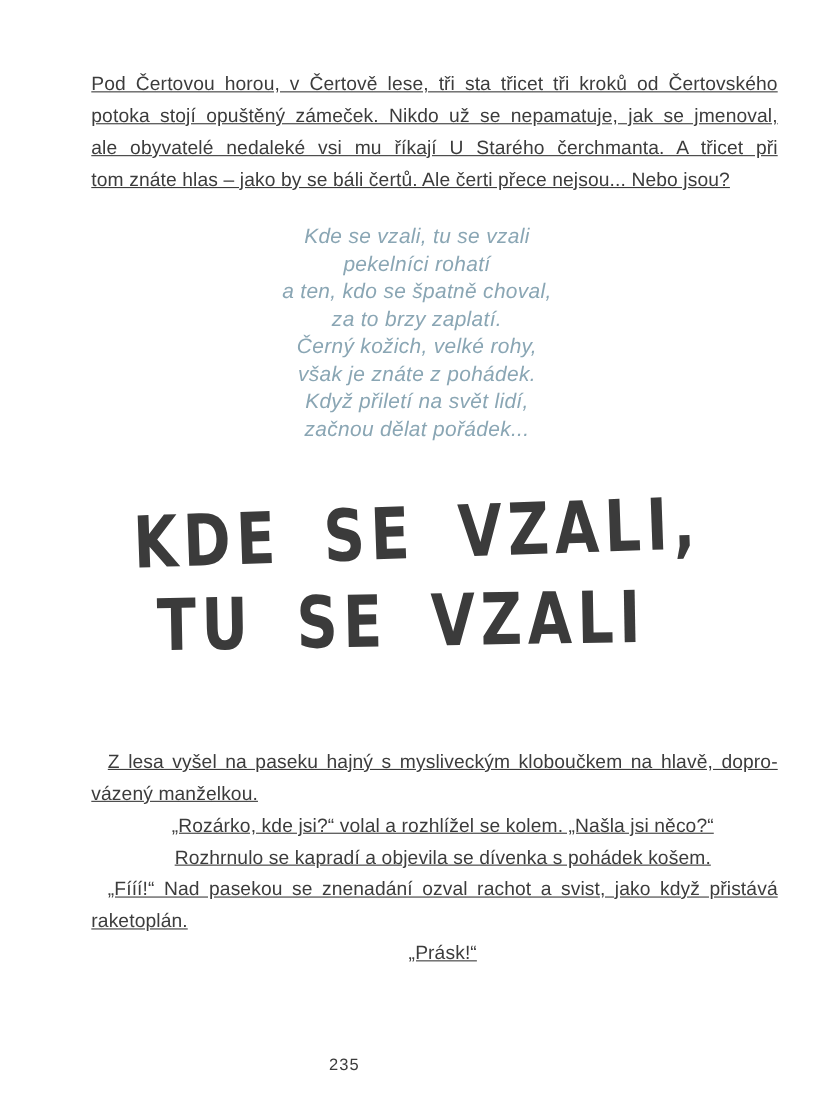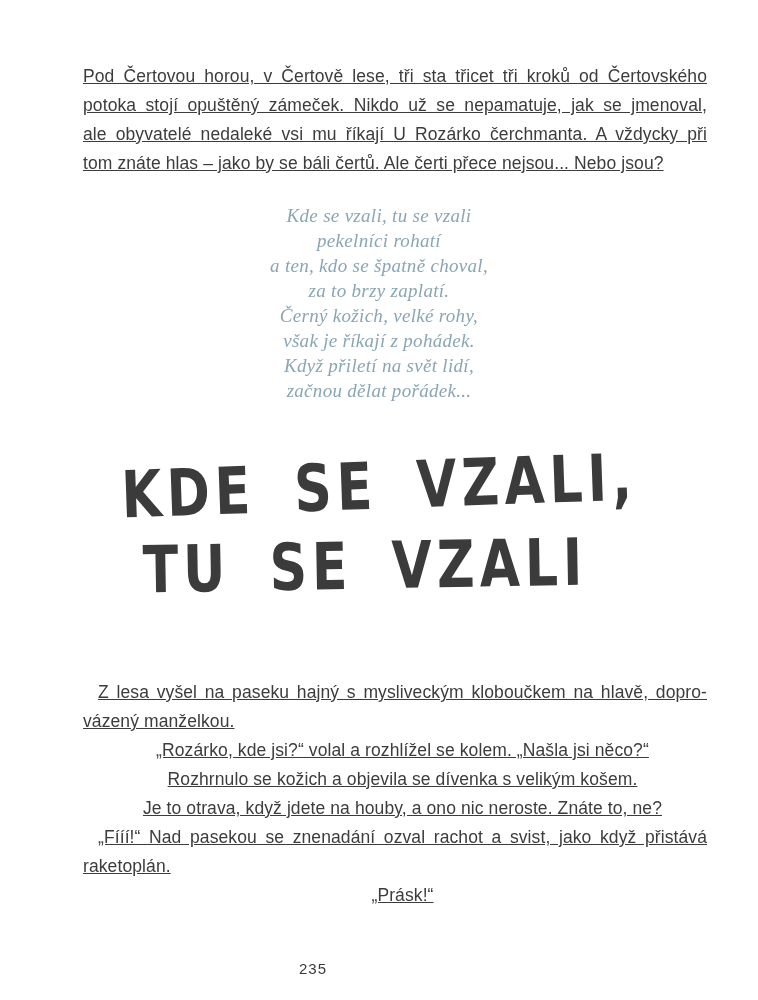--- a/index.html
+++ b/index.html
@@ -42,21 +42,20 @@
 
   
   .poem {
     position: absolute;
     left: 0;
     top: 203px;
     width: 758px;
     text-align: center;
     font-style: italic;
     color: #8aa6b4;
-    font-family: Liberation Serif, serif;
   }
   .pline {
     font-size: 19px;
     line-height: 25px;
     letter-spacing: 0.3px;
   }
 
   
   .hand-title {
     position: absolute;
@@ -91,46 +90,45 @@
   }
 </style>
 </head>
 <body>
 
 <div class="page">
 
   <section class="textblock intro">
     <div class="bline just">Pod Čertovou horou, v Čertově lese, tři sta třicet tři kroků od Čertovského</div>
     <div class="bline just">potoka stojí opuštěný zámeček. Nikdo už se nepamatuje, jak se jmenoval,</div>
-    <div class="bline just">ale obyvatelé nedaleké vsi mu říkají U Rozárko čerchmanta. A vždycky při</div>
+    <div class="bline just">ale obyvatelé nedaleké vsi mu říkají U Starého čerchmanta. A třicet při</div>
     <div class="bline">tom znáte hlas – jako by se báli čertů. Ale čerti přece nejsou... Nebo jsou?</div>
   </section>
 
   <section class="poem">
     <div class="pline">Kde se vzali, tu se vzali</div>
     <div class="pline">pekelníci rohatí</div>
     <div class="pline">a ten, kdo se špatně choval,</div>
     <div class="pline">za to brzy zaplatí.</div>
     <div class="pline">Černý kožich, velké rohy,</div>
-    <div class="pline">však je říkají z pohádek.</div>
+    <div class="pline">však je znáte z pohádek.</div>
     <div class="pline">Když přiletí na svět lidí,</div>
     <div class="pline">začnou dělat pořádek...</div>
   </section>
 
   <section class="hand-title">
     <div class="hand-line l1">Kde se vzali,</div>
     <div class="hand-line l2">tu se vzali</div>
   </section>
 
   <section class="textblock story">
     <div class="bline just indent">Z lesa vyšel na paseku hajný s mysliveckým kloboučkem na hlavě, dopro-</div>
     <div class="bline">vázený manželkou.</div>
     <div class="bline indent">„Rozárko, kde jsi?“ volal a rozhlížel se kolem. „Našla jsi něco?“</div>
-    <div class="bline indent">Rozhrnulo se kožich a objevila se dívenka s velikým košem.</div>
-    <div class="bline indent">Je to otrava, když jdete na houby, a ono nic neroste. Znáte to, ne?</div>
+    <div class="bline indent">Rozhrnulo se kapradí a objevila se dívenka s pohádek košem.</div>
     <div class="bline just indent">„Fííí!“ Nad pasekou se znenadání ozval rachot a svist, jako když přistává</div>
     <div class="bline">raketoplán.</div>
     <div class="bline indent">„Prásk!“</div>
   </section>
 
   <div class="pagenum">235</div>
 
 </div>
 
 </body></html>

